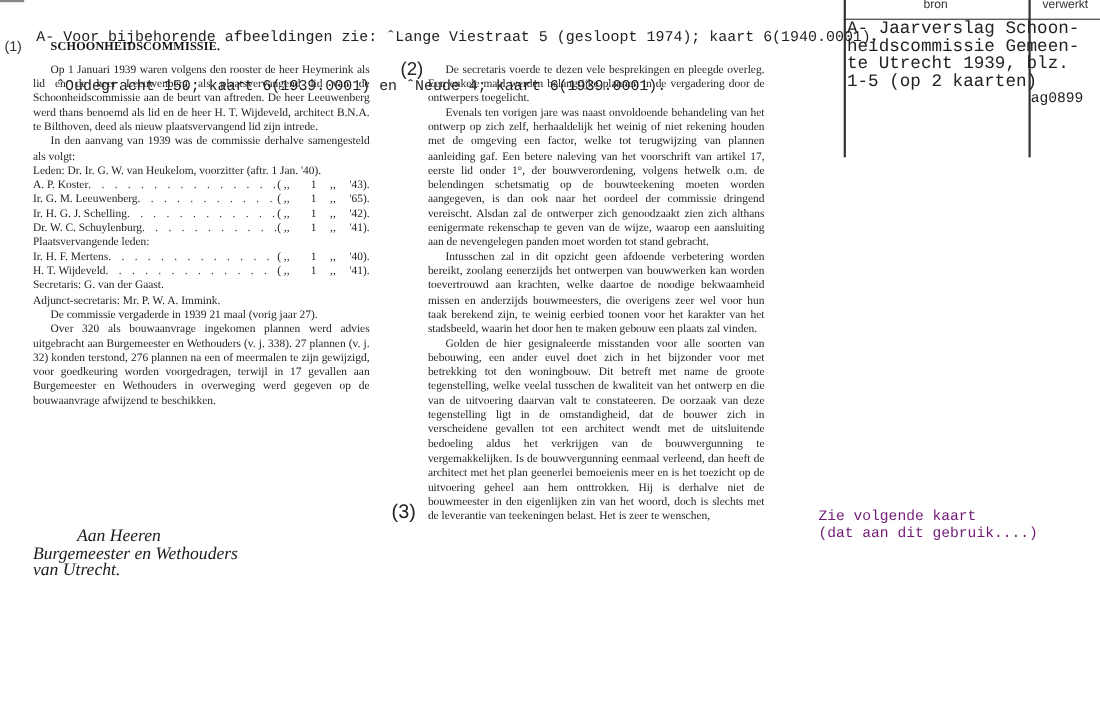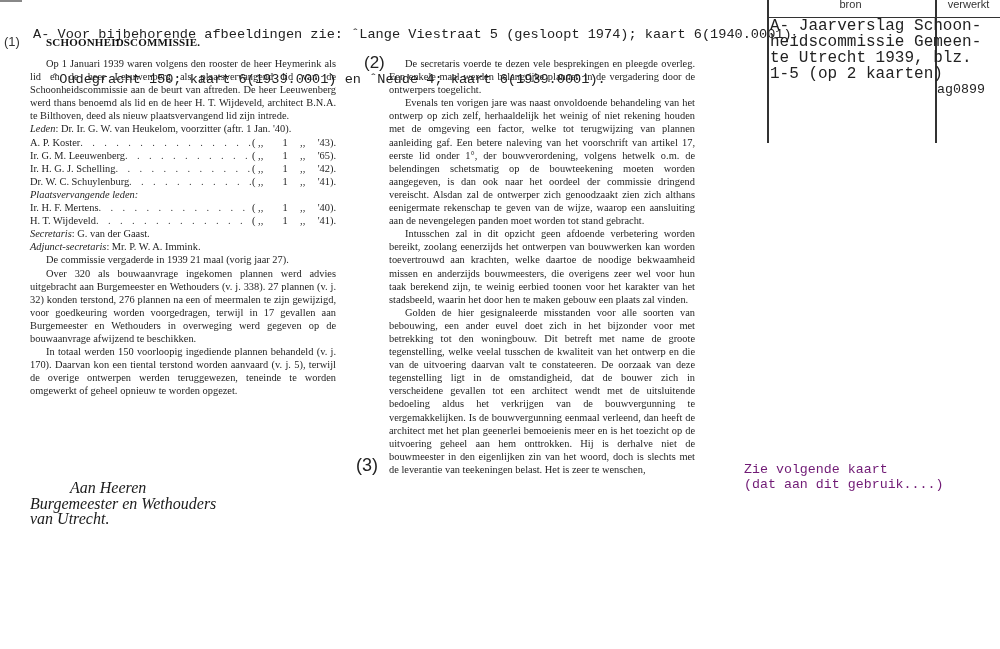--- a/index.html
+++ b/index.html
@@ -29,21 +29,21 @@
   .col p.ind { text-indent: 16px; }
   .col1 { left: 30px; top: 57px; width: 306px; }
   .col2 { left: 389px; top: 57px; width: 306px; }
 
   .members { margin: 0; }
   .mrow { display: flex; white-space: nowrap; }
   .mrow .name { flex: 0 0 auto; }
   .mrow .dots { flex: 1 1 auto; overflow: hidden; letter-spacing: 3.4px; color: #333; }
   .mrow .term { flex: 0 0 auto; width: 84px; display: flex; justify-content: space-between; }
   .mrow .term span:first-child { width: 18px; }
-  .it { font-style: italic; }
+  .it { }
 
   .signature { position: absolute; left: 30px; top: 480px; font-size: 16px; line-height: 15.5px; font-style: italic; }
   .signature .ind { padding-left: 40px; }
 
   .marg { position: absolute; font-size: 17px; color: #222; }
   .m2 { left: 364px; top: 53px; }
   .m3 { left: 356px; top: 455px; font-size: 18px; }
 
   .src-table {
     position: absolute; left: 767px; top: -8px; width: 233px; height: 151px;
@@ -65,20 +65,21 @@
 <div class="header-note mono">
   <div>A- Voor bijbehorende afbeeldingen zie: ˆLange Viestraat 5 (gesloopt 1974); kaart 6(1940.0001),</div>
   <div class="l2">ˆOudegracht 150; kaart 6(1939.0001) en ˆNeude 4; kaart 6(1939.0001).</div>
 </div>
 
 <div class="section-marker sans">(1)</div>
 <div class="section-title serif">SCHOONHEIDSCOMMISSIE.</div>
 
 <div class="col col1 serif">
   <p class="ind">Op 1 Januari 1939 waren volgens den rooster de heer Heymerink als lid en de heer Leeuwenberg als plaatsvervangend lid van de Schoonheidscommissie aan de beurt van aftreden. De heer Leeuwenberg werd thans benoemd als lid en de heer H. T. Wijdeveld, architect B.N.A. te Bilthoven, deed als nieuw plaatsvervangend lid zijn intrede.</p>
+  <p class="ind">In den aanvang van 1939 was de commissie derhalve samengesteld als volgt:</p>
   <div class="members">
     <div class="mrow">
       <span class="it">Leden</span>
         <span>: Dr. Ir. G. W. van Heukelom, voorzitter (aftr. 1 Jan. '40).</span>
     </div>
     <div class="mrow">
       <span class="name">A. P. Koster</span>
         <span class="dots"> . . . . . . . . . . . . . . . . . . . . . . . . .</span>
       <span class="term">
           <span>( ,,</span>
@@ -145,21 +146,20 @@
       <span class="it">Secretaris</span>
         <span>: G. van der Gaast.</span>
     </div>
     <div class="mrow">
       <span class="it">Adjunct-secretaris</span>
         <span>: Mr. P. W. A. Immink.</span>
     </div>
   </div>
   <p class="ind">De commissie vergaderde in 1939 21 maal (vorig jaar 27).</p>
   <p class="ind">Over 320 als bouwaanvrage ingekomen plannen werd advies uitgebracht aan Burgemeester en Wethouders (v. j. 338). 27 plannen (v. j. 32) konden terstond, 276 plannen na een of meermalen te zijn gewijzigd, voor goedkeuring worden voorgedragen, terwijl in 17 gevallen aan Burgemeester en Wethouders in overweging werd gegeven op de bouwaanvrage afwijzend te beschikken.</p>
-  <p class="ind">In totaal werden 150 voorloopig ingediende plannen behandeld (v. j. 170). Daarvan kon een tiental terstond worden aanvaard (v. j. 5), terwijl de overige ontwerpen werden teruggewezen, teneinde te worden omgewerkt of geheel opnieuw te worden opgezet.</p>
 </div>
 
 <div class="signature serif">
   <div class="ind">Aan Heeren</div>
   <div>Burgemeester en Wethouders</div>
   <div>van Utrecht.</div>
 </div>
 
 <div class="marg m2 sans">(2)</div>
 <div class="marg m3 sans">(3)</div>

